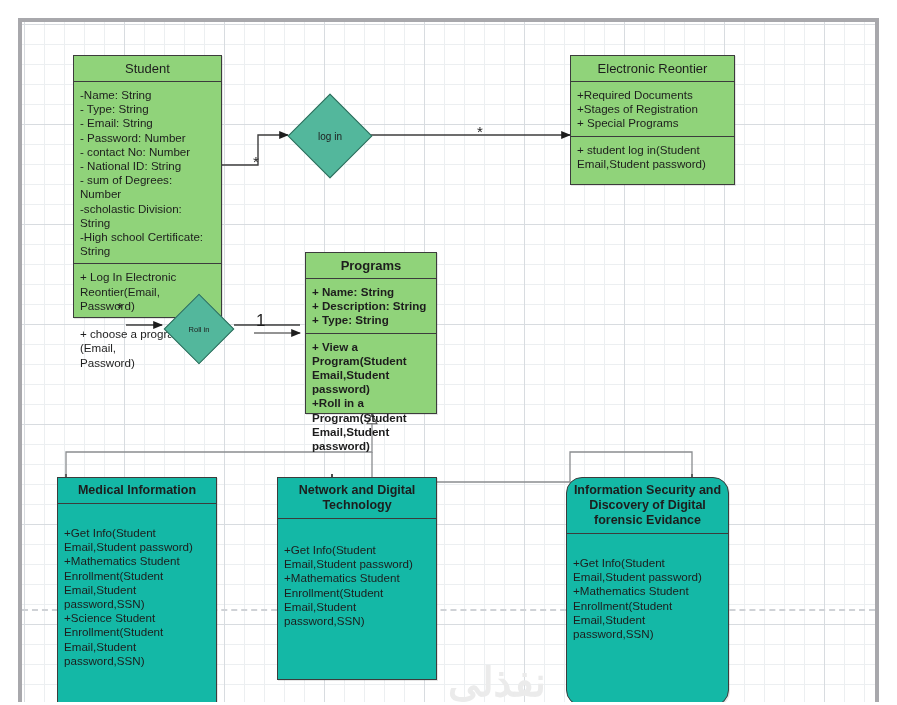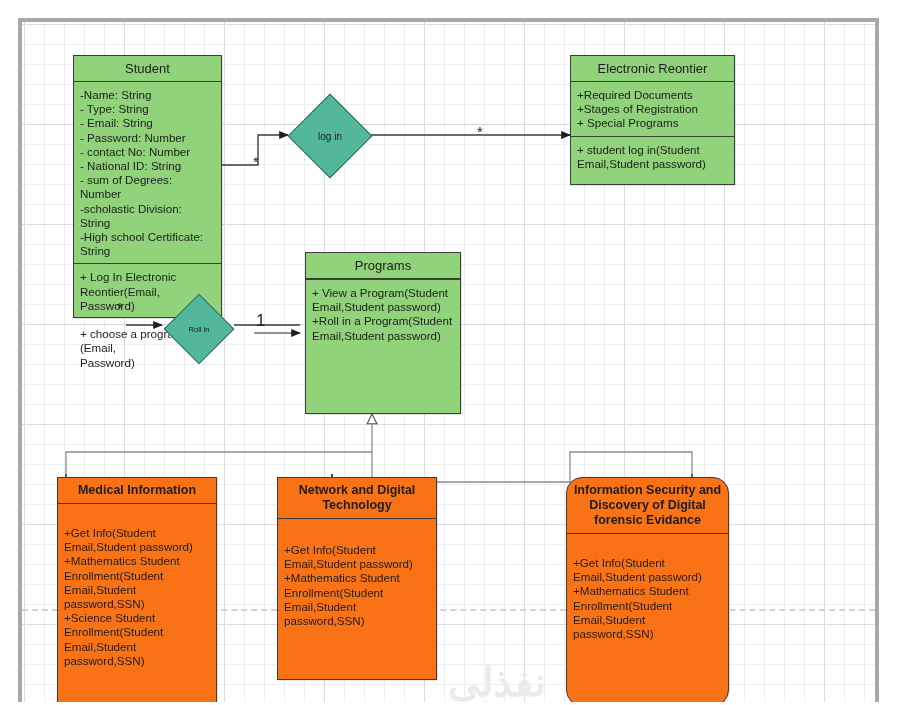--- a/index.html
+++ b/index.html
@@ -78,21 +78,21 @@
 
   
   .uml-class {
     position: absolute;
     box-sizing: border-box;
     border: 1.5px solid #3c3c3c;
     z-index: 5;
     box-shadow: 1px 1px 0 rgba(0,0,0,0.10);
   }
   .uml-class.green { background: #90d37a; }
-  .uml-class.yellow { background: #f97316; }
+  .uml-class.yellow { background: #14b8a6; }
 
   .uml-title {
     text-align: center;
     font-size: 13px;
     color: #1d1d1d;
     padding: 5px 4px 5px 4px;
     border-bottom: 1.5px solid #3c3c3c;
     line-height: 15px;
   }
   .yellow .uml-title {
@@ -237,22 +237,25 @@
 
   <div class="uml-class green" style="left:548px; top:33px; width:165px; height:130px;">
     <div class="uml-title">Electronic Reontier</div>
     <div class="uml-section">+Required Documents
 +Stages of Registration
 + Special Programs</div>
     <div class="uml-section divider">+ student log in(Student
 Email,Student password)</div>
   </div>
 
-  <div class="uml-class green" style="left:283px; top:230px; width:156px; height:162px;">
+  <div class="uml-class green" style="left:283px; top:230px; width:132px; height:162px;font-weight:bold;">
     <div class="uml-title">Programs</div>
+    <div class="uml-section">+ Name: String
++ Description: String
++ Type: String</div>
     <div class="uml-section divider">+ View a Program(Student
 Email,Student password)
 +Roll in a Program(Student
 Email,Student password)</div>
   </div>
 
   <div class="uml-class yellow" style="left:35px; top:455px; width:160px; height:229px;">
     <div class="uml-title">Medical Information</div>
     <div class="uml-section" style="padding-top:22px;">+Get Info(Student
 Email,Student password)

